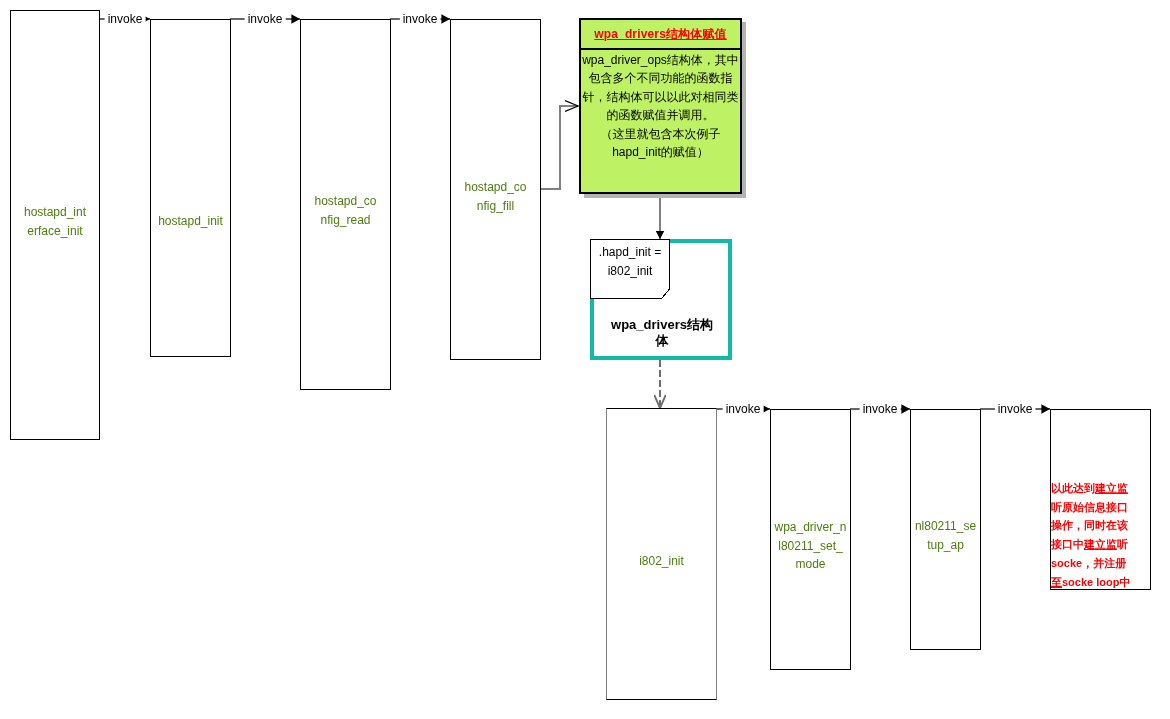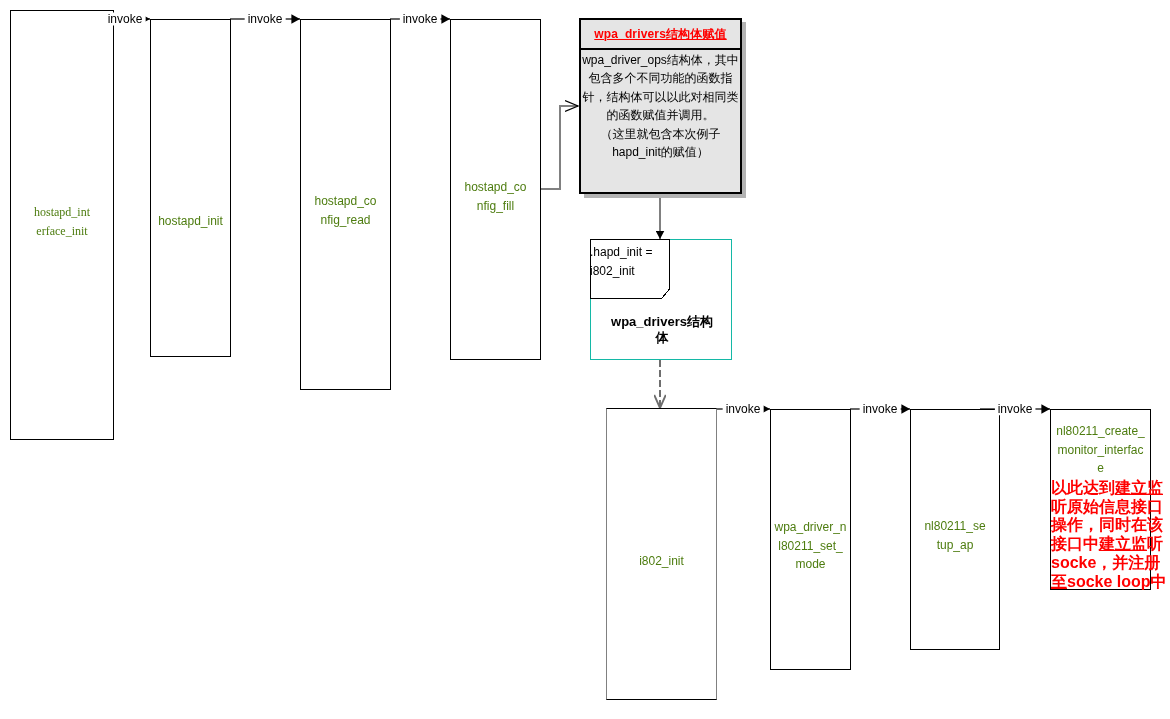--- a/index.html
+++ b/index.html
@@ -14,37 +14,37 @@
   .lbl{position:absolute;left:0;right:0;text-align:center;font-size:12px;
        line-height:18.7px;color:#4d7c0f;white-space:pre-line;backface-visibility:hidden;}
 
   svg.ov{position:absolute;left:0;top:0;width:1170px;height:719px;}
 
   .edgelbl{position:absolute;font-size:12px;line-height:13px;color:#000;
            background:#fff;white-space:nowrap;transform:translate(-50%,-50%);
            padding:0 3px;backface-visibility:hidden;text-align:right;}
 
   
-  .note{position:absolute;box-sizing:border-box;background:#e5e5e5;border:2px solid #000;}
+  .note{position:absolute;box-sizing:border-box;background:#bef264;border:2px solid #000;}
   .note-shadow{position:absolute;background:#b3b3b3;}
   .note-title{position:absolute;left:0;right:0;text-align:center;font-size:12px;
               font-weight:bold;color:#ff0000;text-decoration:underline;
               text-underline-offset:1px;text-decoration-thickness:1px;
               letter-spacing:0.15px;backface-visibility:hidden;}
   .note-divider{position:absolute;height:2px;background:#000;}
   .note-body{position:absolute;text-align:center;font-size:12px;line-height:18.4px;color:#000;white-space:nowrap;backface-visibility:hidden;}
 
   
-  .structbox{position:absolute;box-sizing:border-box;background:#fff;border:1px solid #14b8a6;}
+  .structbox{position:absolute;box-sizing:border-box;background:#fff;border:4px solid #14b8a6;}
   .structlbl{position:absolute;left:0;right:0;text-align:center;font-size:13px;
              font-weight:bold;line-height:15.5px;color:#000;white-space:pre-line;backface-visibility:hidden;}
-  .foldtxt{position:absolute;left:0;right:0;text-align:left;font-size:12px;
+  .foldtxt{position:absolute;left:0;right:0;text-align:center;font-size:12px;
            line-height:18.7px;color:#000;white-space:pre-line;backface-visibility:hidden;}
 
-  .annot{position:absolute;left:0;right:0;text-align:left;font-size:16px;
+  .annot{position:absolute;left:0;right:0;text-align:left;font-size:11px;
          line-height:18.7px;font-weight:bold;color:#ff0000;white-space:nowrap;backface-visibility:hidden;}
   .annot u{text-decoration:underline;text-underline-offset:1px;
            text-decoration-thickness:1px;}
 </style>
 </head>
 <body>
 
 <div id="canvas">
 
   <svg class="ov" viewBox="0 0 1170 719">
@@ -72,21 +72,21 @@
       <path d="M980,409 L1050,409" marker-end="url(#ah)"></path>
     </g>
 
     <path d="M540,189 L560,189 L560,106 L578,106" stroke="#808080" stroke-width="2" fill="none" marker-end="url(#ahd)"></path>
 
     <path d="M660,193 L660,239" stroke="#808080" stroke-width="2" fill="none" marker-end="url(#ahb)"></path>
 
     <path d="M660,360 L660,408" stroke="#6e6e6e" stroke-width="2" stroke-dasharray="7 3" fill="none" marker-end="url(#ahv)"></path>
   </svg>
 
-  <div class="box" style="left:10px;top:10px;width:104px;height:430px;font-family:Liberation Serif, serif;">
+  <div class="box" style="left:10px;top:10px;width:90px;height:430px;">
     <div class="lbl" style="top:192px;">hostapd_int
 erface_init</div>
   </div>
 
   <div class="box" style="left:150px;top:19px;width:81px;height:338px;">
     <div class="lbl" style="top:192px;">hostapd_init</div>
   </div>
 
   <div class="box" style="left:300px;top:19px;width:91px;height:371px;">
     <div class="lbl" style="top:172px;">hostapd_co
@@ -101,29 +101,26 @@
   <div class="box" style="left:606px;top:408px;width:111px;height:292px;border-left-color:#808080;border-right-color:#808080;">
     <div class="lbl" style="top:143px;">i802_init</div>
   </div>
 
   <div class="box" style="left:770px;top:409px;width:81px;height:261px;padding-left:33px;">
     <div class="lbl" style="top:108px;">wpa_driver_n
 l80211_set_
 mode</div>
   </div>
 
-  <div class="box" style="left:910px;top:409px;width:90px;height:241px;">
+  <div class="box" style="left:910px;top:409px;width:71px;height:241px;">
     <div class="lbl" style="top:107px;">nl80211_se
 tup_ap</div>
   </div>
 
   <div class="box" style="left:1050px;top:409px;width:101px;height:181px;">
-    <div class="lbl" style="top:12px;">nl80211_create_
-monitor_interfac
-e</div>
     <div class="annot" style="top:69px;">
         <div><span>以此达到</span><u>建立监</u></div>
         <div><span>听原始信息接口</span></div>
         <div><span>操作，同时在该</span></div>
         <div><span>接口中</span><u>建立监</u><span>听</span></div>
         <div><span>socke，并注册</span></div>
         <div><u>至</u><span>socke loop中</span></div>
       </div>
   </div>
 

